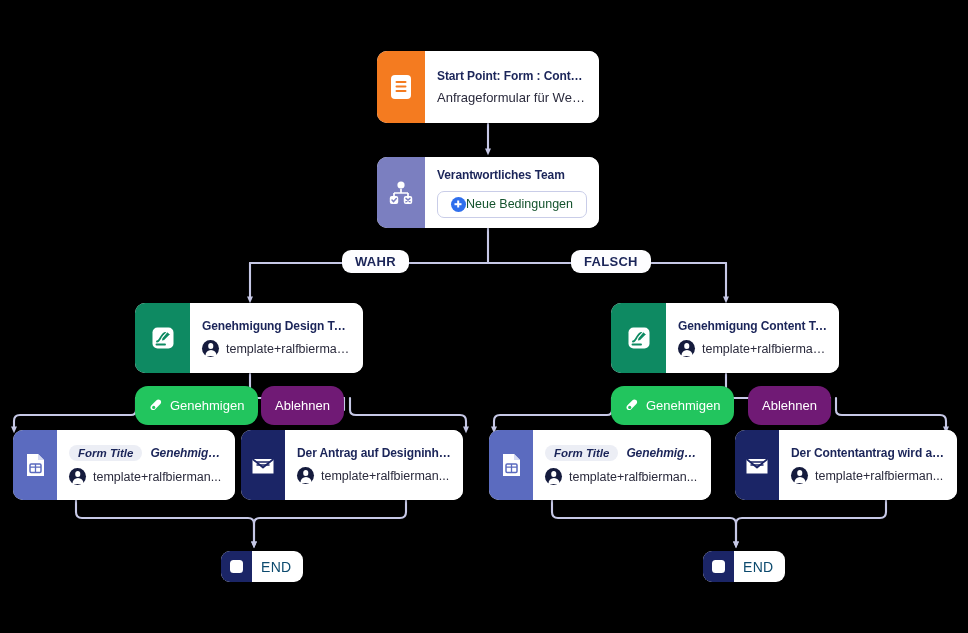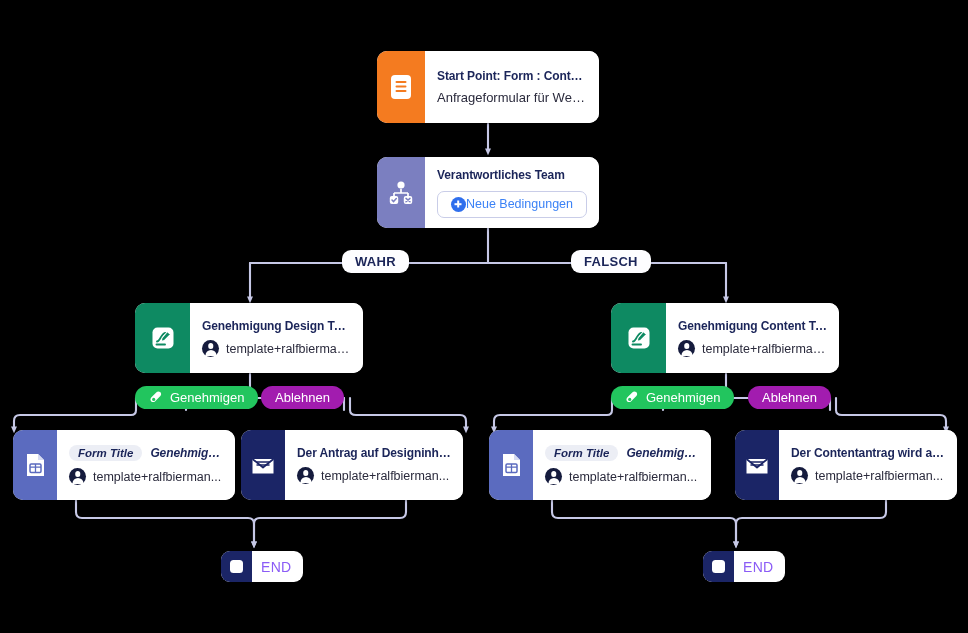--- a/index.html
+++ b/index.html
@@ -99,27 +99,27 @@
     letter-spacing: 0.3px;
     box-shadow: 0 1px 2px rgba(0,0,0,0.3);
   }
 
   
   .pill {
     position: absolute;
     display: flex;
     gap: 6px;
     border-radius: 13px;
-    padding: 4px 14px;
+    padding: 12px 14px;
     font-size: 13px;
     color: #ffffff;
     white-space: nowrap;
   }
   .pill-approve { background: #22c55e; }
-  .pill-reject  { background: #a21caf; }
+  .pill-reject  { background: #701a75; }
 
   
   .chip {
     background: #eceef5;
     border-radius: 9px;
     padding: 2px 9px;
     font-size: 11.5px;
     font-weight: bold;
     color: #1b2559;
     white-space: nowrap;
@@ -131,21 +131,21 @@
   
   .cond-btn {
     display: flex;
     align-items: center;
     justify-content: center;
     background: #ffffff;
     border: 1px solid #c9cde8;
     border-radius: 7px;
     padding: 5px 10px;
     font-size: 12.5px;
-    color: #3b82f6;
+    color: #14532d;
   }
   .plus-badge {
     flex: 0 0 auto;
     width: 15px; height: 15px;
     border-radius: 50%;
     background: #2f6fed;
     position: relative;
   }
   .plus-badge::before, .plus-badge::after {
     content: ""; position: absolute; background: #ffffff;
@@ -169,21 +169,21 @@
     background: #1b2566;
     display: flex; align-items: center; justify-content: center;
   }
   .end-node .end-icon i {
     display: block; width: 13px; height: 13px;
     background: #ffffff; border-radius: 3.5px;
   }
   .end-node .end-label {
     padding: 0 12px 0 9px;
     font-size: 14px;
-    color: #8b5cf6;
+    color: #0c4a6e;
     letter-spacing: 0.3px;
   }
 
   svg.gi { display: block; }
 </style>
 </head>
 <body>
 
 <div id="canvas">
 

